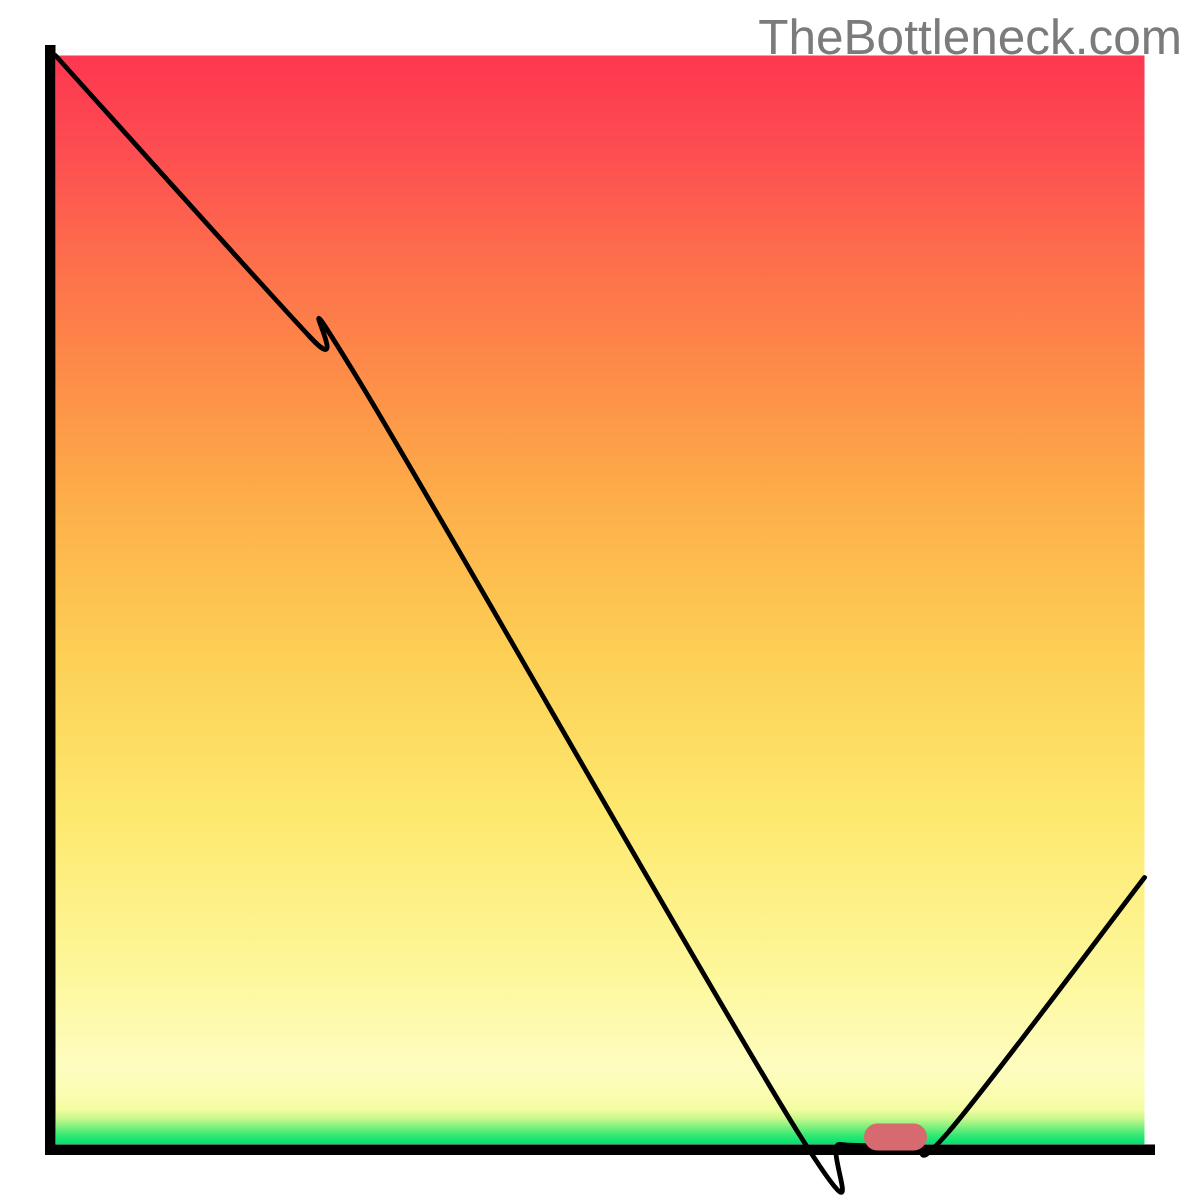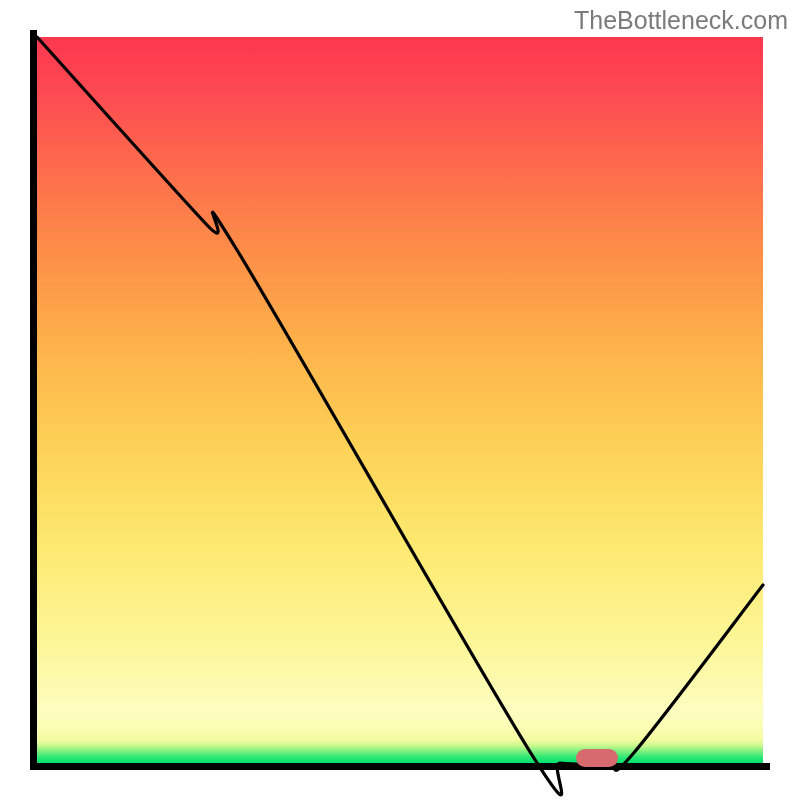--- a/index.html
+++ b/index.html
@@ -68,21 +68,21 @@
     width: 800px;
     height: 800px;
     pointer-events: none;
   }
   
   .watermark {
     position: absolute;
     top: 6px;
     right: 12px;
     color: #7b7b7b;
-    font-size: 25px;
+    font-size: 33px;
     font-weight: 400;
     letter-spacing: 0px;
     user-select: none;
   }
 </style>
 </head>
 <body>
 
 <div class="stage">
 

